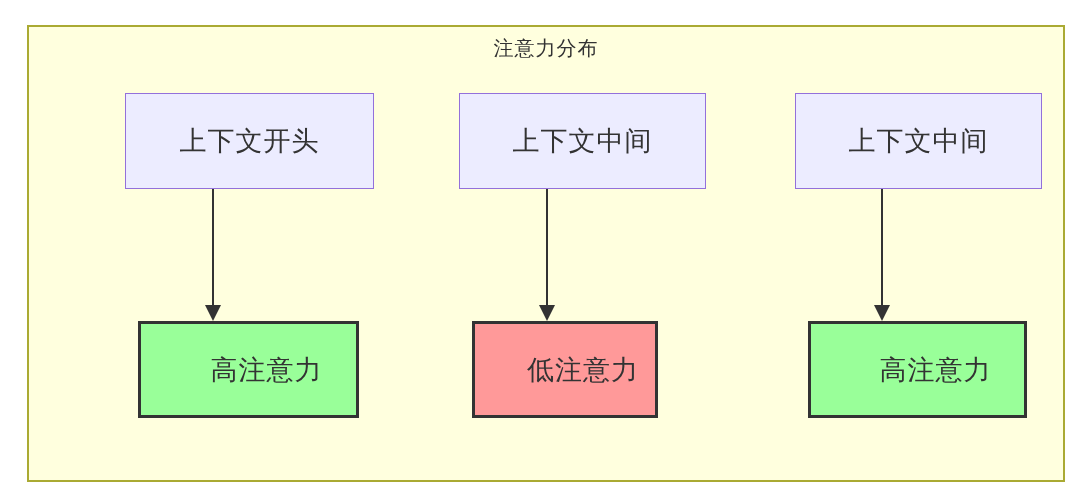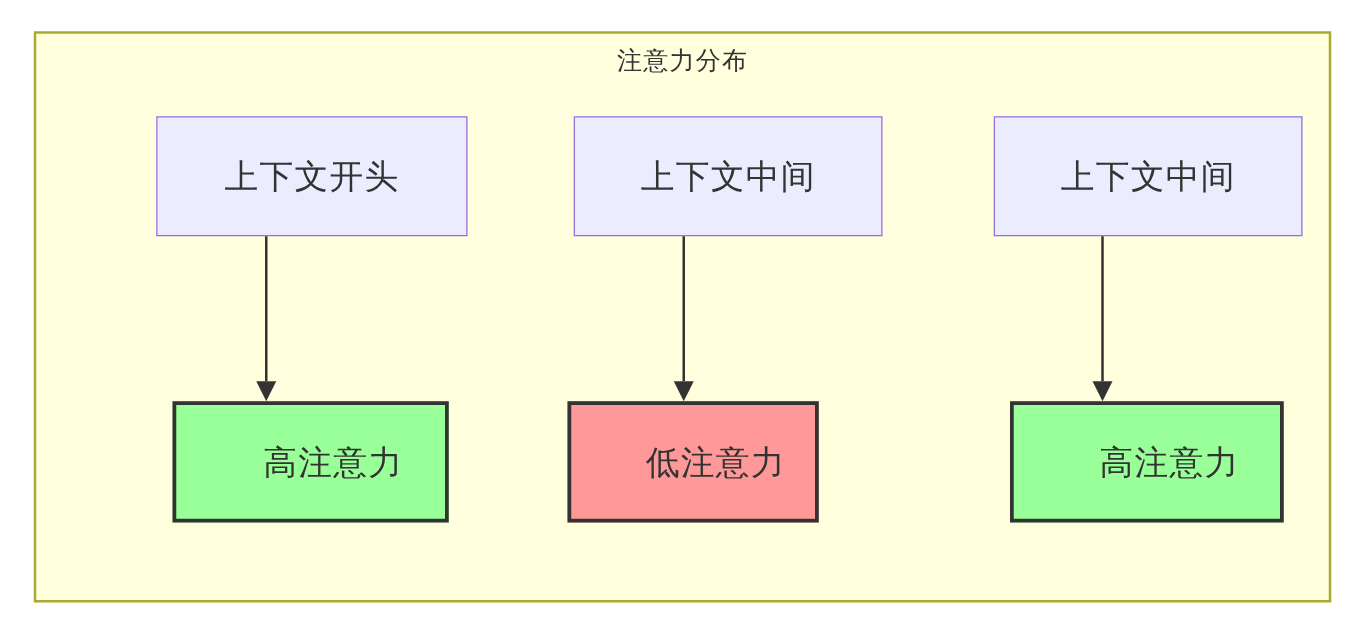--- a/index.html
+++ b/index.html
@@ -40,21 +40,21 @@
     height:97px;top:294px;
     border:3px solid var(--emphasis-border);
     padding-left:36px;
   }
   .node.high{background:var(--high-bg);}
   .node.low{background:var(--low-bg);}
   .n1{left:60px;width:249px;}
   .n2{left:394px;width:247px;}
   .n3{left:730px;width:247px;}
   .b1{left:73px;width:221px;}
-  .b2{left:389px;width:201px;}
+  .b2{left:407px;width:186px;}
   .b3{left:743px;width:219px;}
   .arrow{
     position:absolute;top:162px;width:16px;height:132px;
     display:flex;flex-direction:column;align-items:center;
   }
   .a1{left:175.5px;}
   .a2{left:509.5px;}
   .a3{left:844.5px;}
   .arrow .line{width:2px;flex:1;background:var(--line);}
   .arrow .head{

